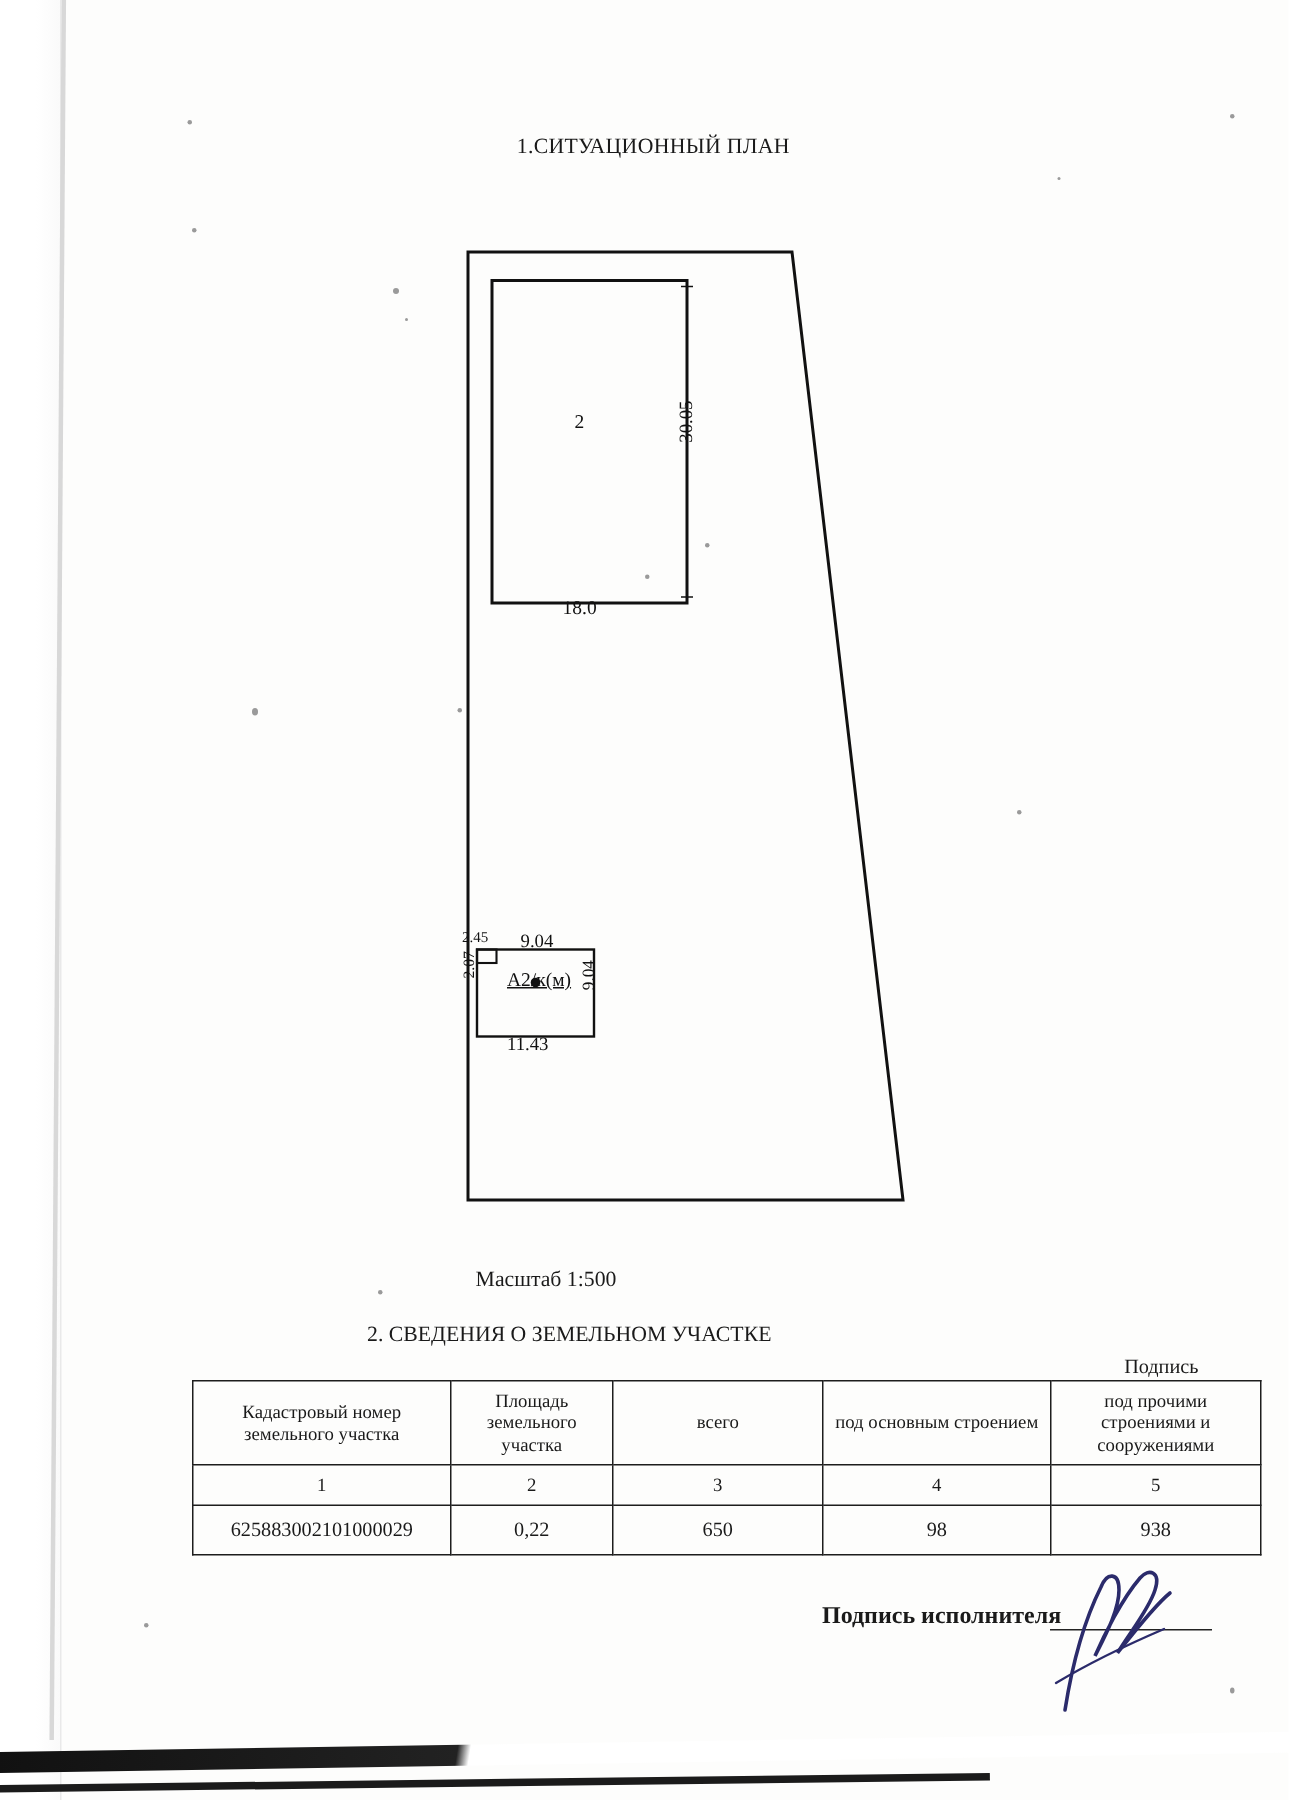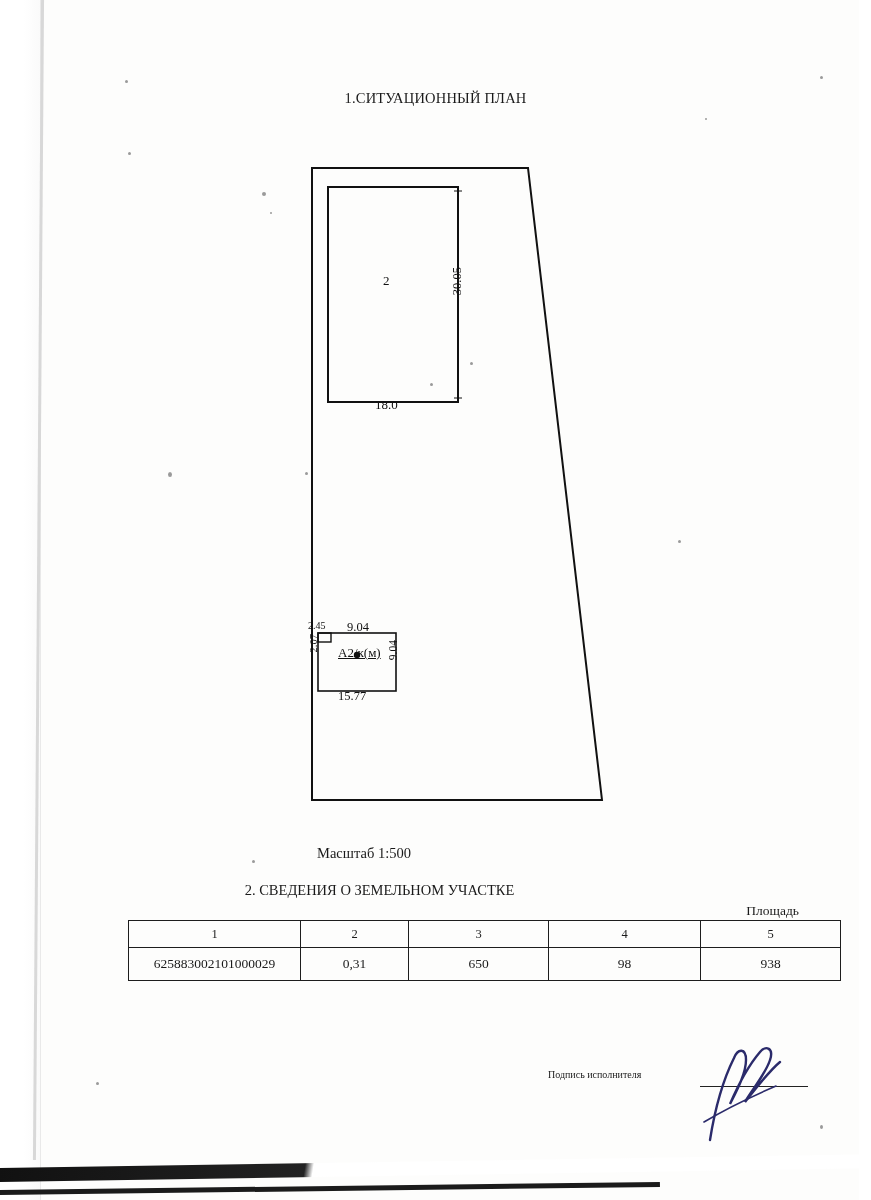--- a/index.html
+++ b/index.html
@@ -185,21 +185,22 @@
   .col-vsego { width: 140px; }
   .col-osn { width: 152px; }
   .col-proch { width: 140px; }
   .nb { border: none !important; }
 
   
   .sig-label {
     position: absolute;
     left: 548px;
     top: 1069px;
-    font-size: 10px;
+    font-size: 16px;
+    font-weight: bold;
   }
   .sig-line {
     position: absolute;
     left: 700px;
     top: 1086px;
     width: 108px;
     border-bottom: 1px solid #222;
   }
   .sig-mark {
     position: absolute;
@@ -253,49 +254,56 @@
       <line x1="204" y1="36" x2="212" y2="36" stroke="#111" stroke-width="1"></line>
       <line x1="204" y1="243" x2="212" y2="243" stroke="#111" stroke-width="1"></line>
     </svg>
 
     <div class="plan-label lbl-2">2</div>
     <div class="plan-label lbl-18">18.0</div>
     <div class="plan-label lbl-3005">30.05</div>
     <div class="plan-label lbl-a2km">А2/к(м)</div>
     <div class="plan-label lbl-245">2.45</div>
     <div class="plan-label lbl-904top">9.04</div>
-    <div class="plan-label lbl-1143">15.77</div>
+    <div class="plan-label lbl-1143">11.43</div>
     <div class="plan-label lbl-904right">9.04</div>
     <div class="plan-label lbl-207">2.07</div>
   </div>
 
   <div class="scale-caption">Масштаб  1:500</div>
 
   <div class="section2-title">2. СВЕДЕНИЯ  О ЗЕМЕЛЬНОМ УЧАСТКЕ</div>
-  <div class="table-caption">Площадь</div>
+  <div class="table-caption">Подпись</div>
 
   <table class="data-table">
     <colgroup>
       <col class="col-kad">
         <col class="col-ploshad">
         <col class="col-vsego">
         <col class="col-osn">
         <col class="col-proch">
     </colgroup>
     <tbody>
+      <tr class="hdr-cell">
+        <td>Кадастровый  номер земельного  участка</td>
+        <td>Площадь земельного участка</td>
+        <td>всего</td>
+        <td>под основным строением</td>
+        <td>под прочими строениями и сооружениями</td>
+      </tr>
       <tr class="numrow">
         <td>1</td>
         <td>2</td>
         <td>3</td>
         <td>4</td>
         <td>5</td>
       </tr>
       <tr class="datarow">
         <td>625883002101000029</td>
-        <td>0,31</td>
+        <td>0,22</td>
         <td>650</td>
         <td>98</td>
         <td>938</td>
       </tr>
     </tbody>
   </table>
 
   <div class="sig-label">Подпись исполнителя</div>
   <div class="sig-line"></div>
   <svg class="sig-mark" viewBox="0 0 110 105">

